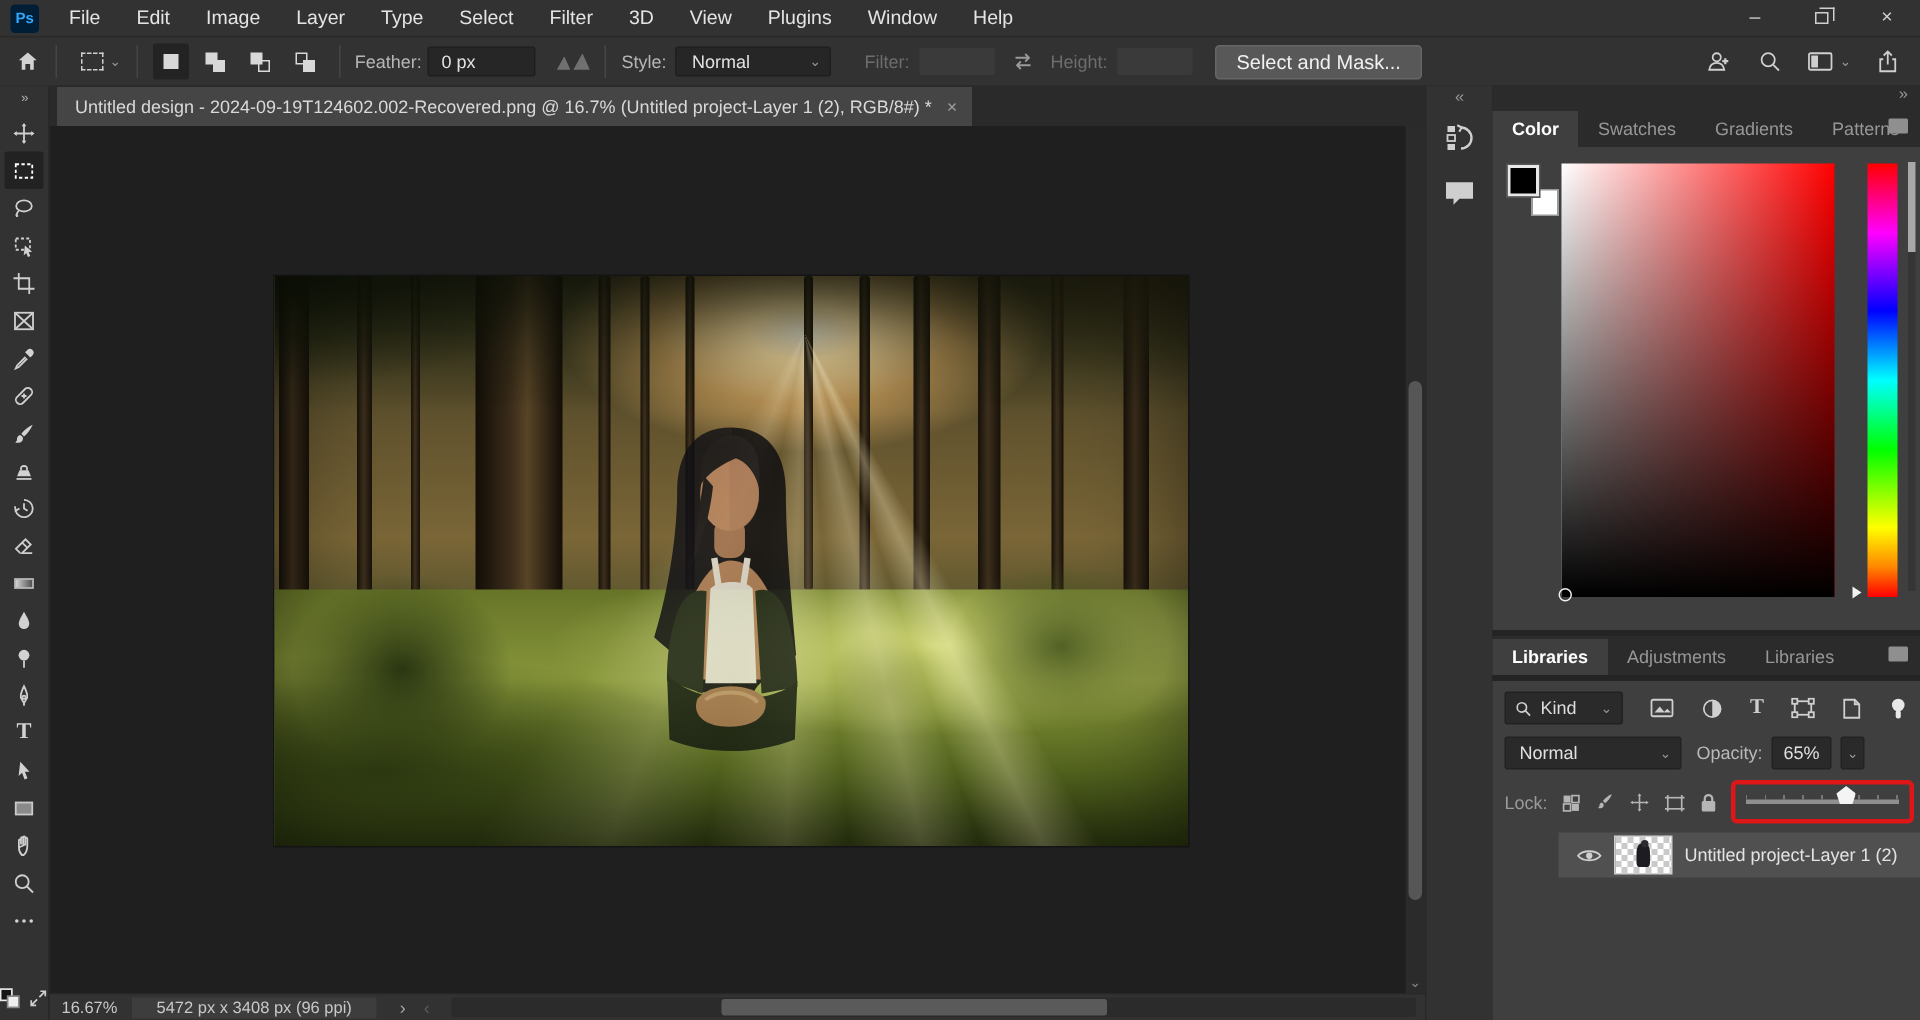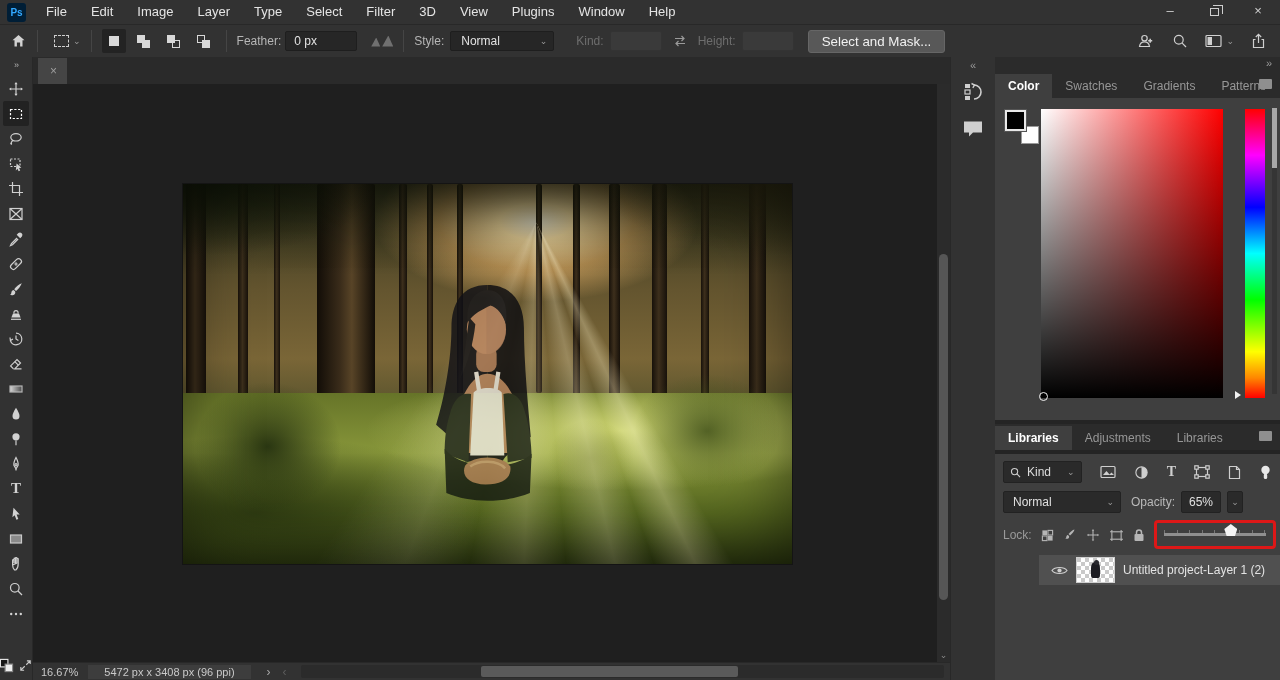--- a/index.html
+++ b/index.html
@@ -208,21 +208,21 @@
   <span class="aa-icon" style="margin-left:14px">
       <b></b>
       <b style="width:11px;height:11px"></b>
     </span>
   <div class="ob-sep"></div>
   <span class="ob-label">Style:</span>
   <div class="ob-select" style="width:104px;margin-left:6px">
     <span>Normal</span>
     <span class="chev" style="margin-left:auto">⌄</span>
   </div>
-  <span class="ob-label dim" style="margin-left:22px">Kind:</span>
+  <span class="ob-label dim" style="margin-left:22px">Filter:</span>
   <div class="ob-input dis" style="margin-left:6px"></div>
   <span class="ic" style="margin:0 10px">
     <svg width="16" height="14" viewBox="0 0 16 14">
         <path d="M3 4.5h9M9.5 2 12 4.5 9.5 7" stroke="#9a9a9a"></path>
         <path d="M13 9.5H4M6.5 7 4 9.5 6.5 12" stroke="#9a9a9a"></path>
       </svg>
   </span>
   <span class="ob-label dim">Height:</span>
   <div class="ob-input dis" style="margin-left:6px"></div>
   <button class="sam-btn">Select and Mask...</button>
@@ -401,20 +401,21 @@
           <svg width="15" height="15" viewBox="0 0 16 16">
             <path d="M9.5 3H13v3.5M13 3 8.8 7.2M6.5 13H3V9.5M3 13l4.2-4.2"></path>
           </svg>
         </span>
     </div>
   </div>
 </div>
 
 <div class="tabbar">
   <div class="doc-tab">
+    <span>Untitled design - 2024-09-19T124602.002-Recovered.png @ 16.7% (Untitled project-Layer 1 (2), RGB/8#) *</span>
     <span class="close">×</span>
   </div>
 </div>
 
 <div class="canvas">
   <div class="photo">
     <div class="trunk" style="left:0.5%;width:3.2%;height:72%"></div>
     <div class="trunk" style="left:9%;width:1.6%;height:66%"></div>
     <div class="trunk" style="left:15%;width:1%;height:60%"></div>
     <div class="trunk" style="left:22%;width:9.5%;height:79%;background:linear-gradient(90deg,#120d07,#3a2c1a 40%,#584427 60%,#120d07)"></div>

